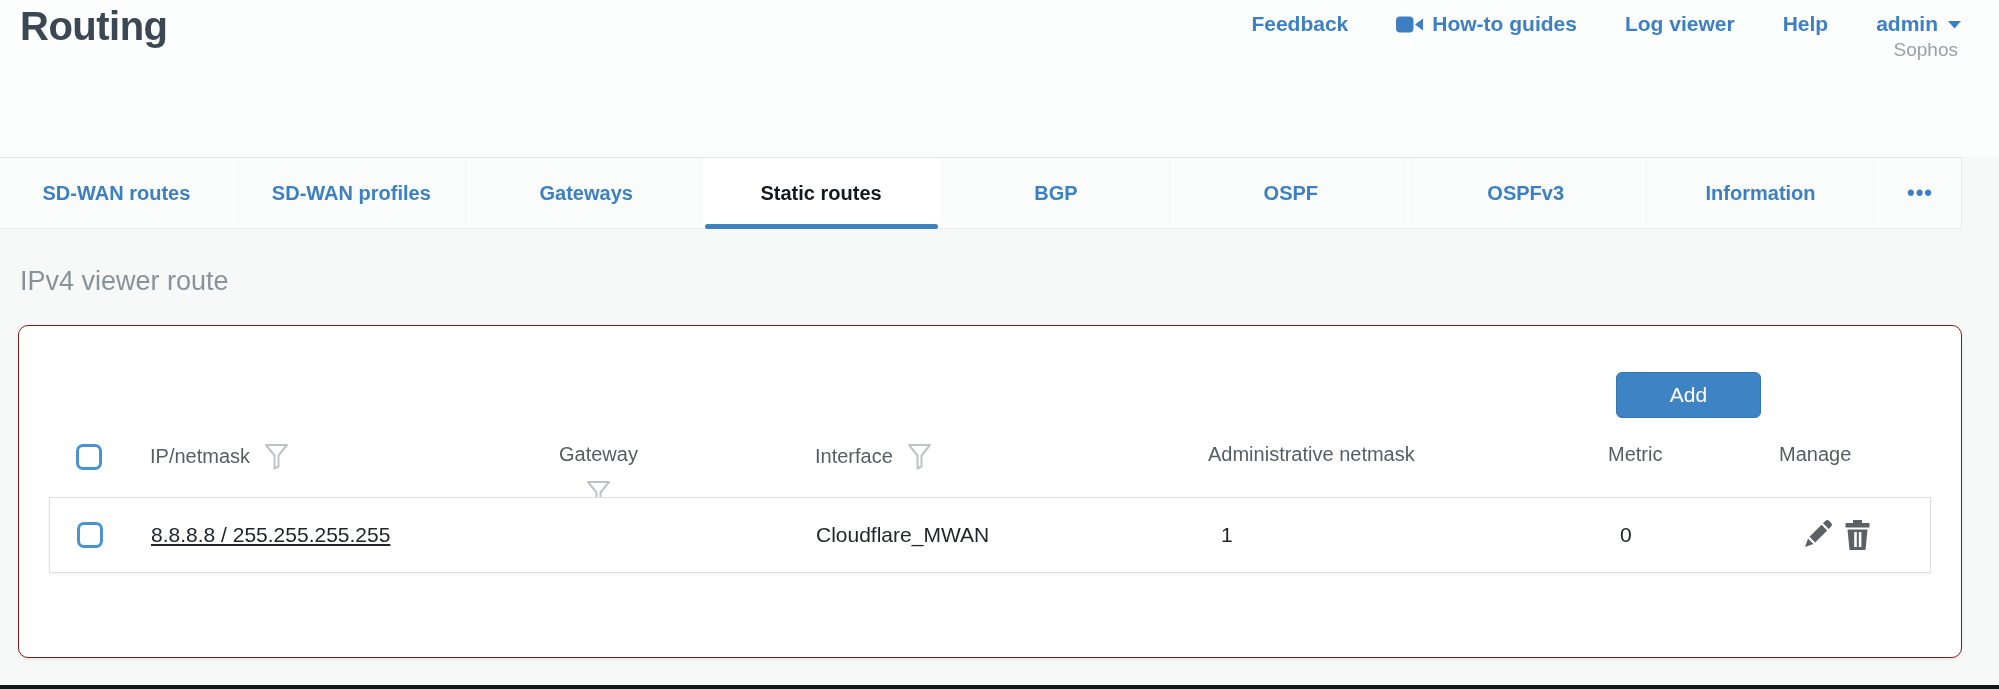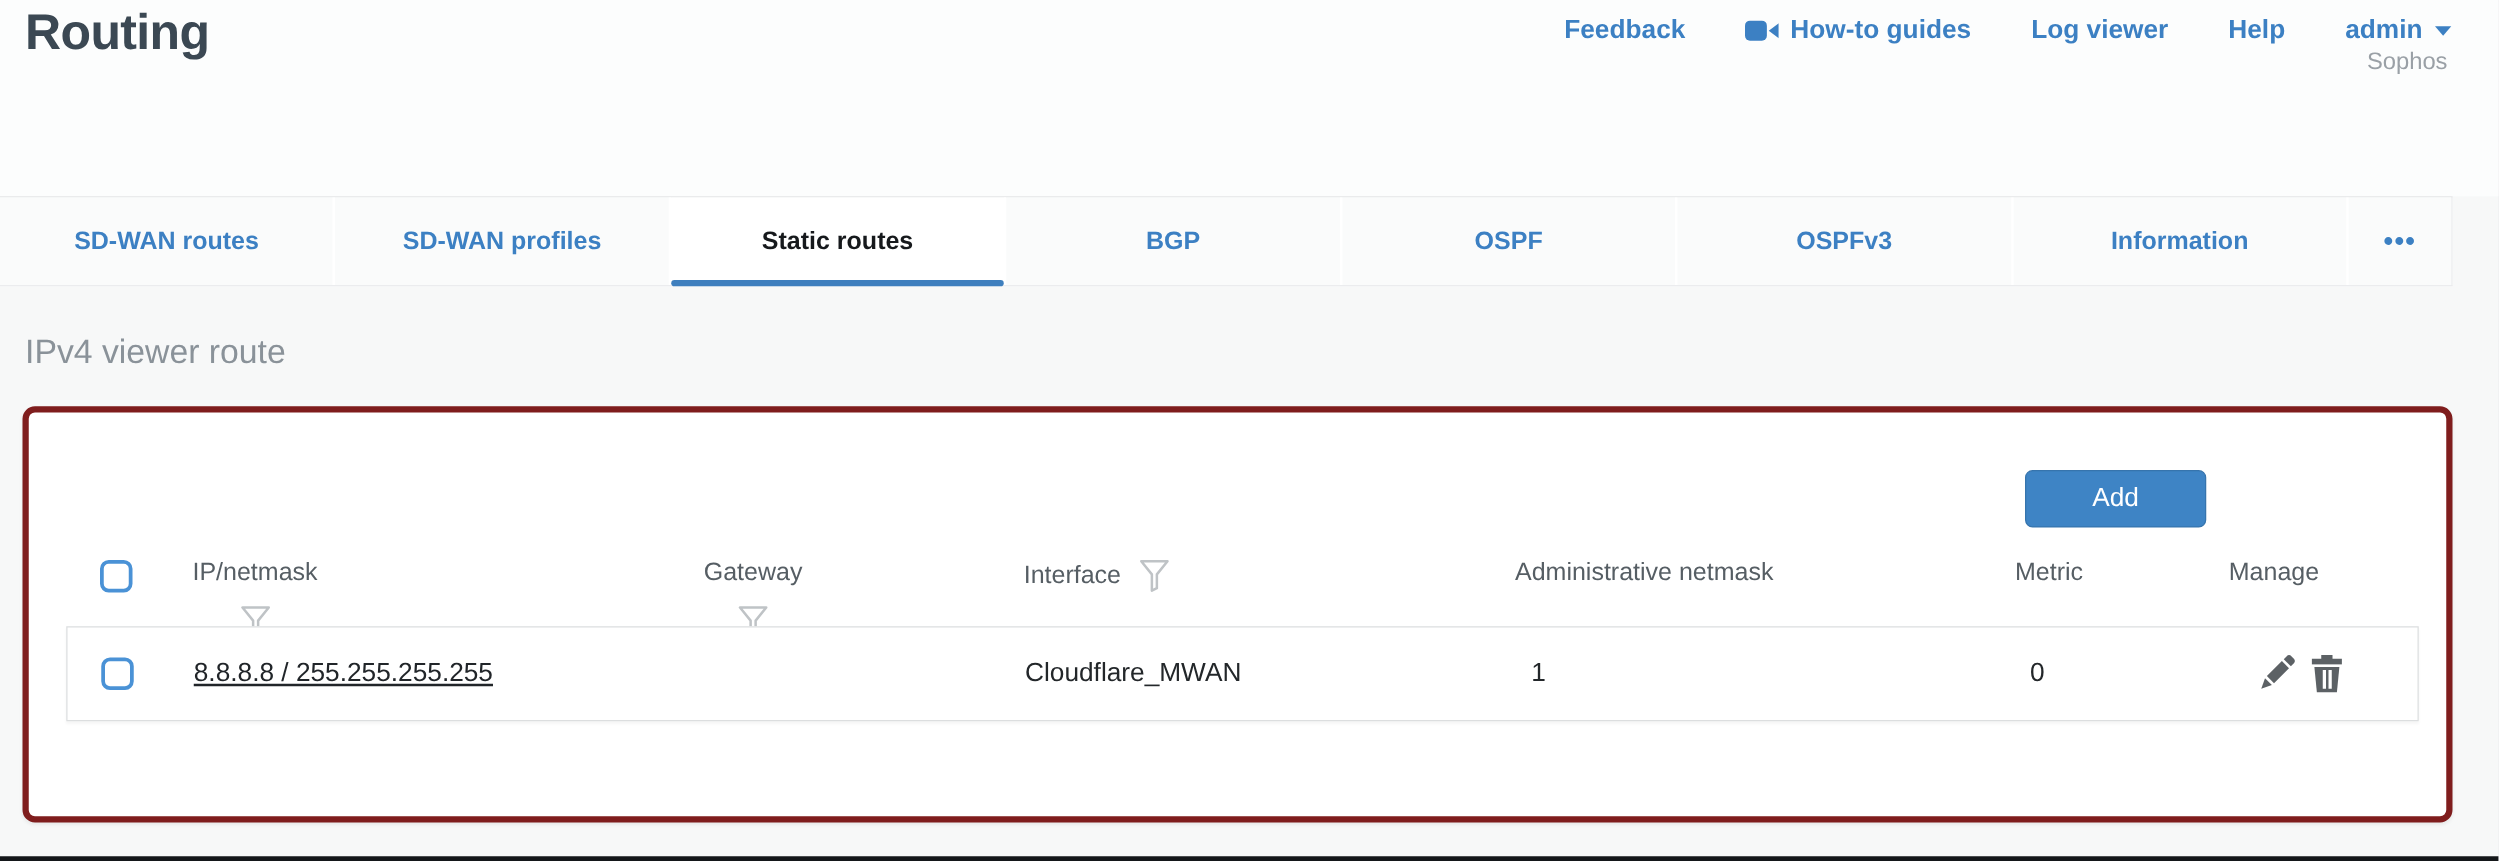--- a/index.html
+++ b/index.html
@@ -53,21 +53,21 @@
     background:#3e7fbe; border-radius:3px;
   }
   .tab.more { flex:0 0 82px; font-size:22px; letter-spacing:1px; }
   
   .section-title {
     position:absolute; left:20px; top:266px;
     font-size:27px; font-weight:400; color:#8a9299;
   }
   .card {
     position:absolute; left:18px; top:325px; width:1944px; height:333px;
-    background:#ffffff; border:5px solid #7f1d1d; border-radius:10px;
+    background:#ffffff; border:1px solid #7f1d1d; border-radius:10px;
     box-shadow:0 2px 3px rgba(0,0,0,0.06);
   }
   .btn {
     position:absolute; top:46px; height:46px;
     display:flex; align-items:center; justify-content:center;
     font-size:21px; border-radius:6px; cursor:pointer;
     font-family:"Liberation Sans", sans-serif;
   }
   .btn-add {
     left:1597px; width:145px;
@@ -143,37 +143,38 @@
             </svg>
         </span>
       </a>
     </nav>
     <div class="account-sub">Sophos</div>
   </header>
 
   <nav class="tabbar">
     <div class="tab">SD-WAN routes</div>
     <div class="tab">SD-WAN profiles</div>
+    <div class="tab">Gateways</div>
     <div class="tab active">Static routes</div>
     <div class="tab">BGP</div>
     <div class="tab">OSPF</div>
     <div class="tab">OSPFv3</div>
     <div class="tab">Information</div>
     <div class="tab more">•••</div>
   </nav>
 
   <h2 class="section-title">IPv4 viewer route</h2>
 
   <section class="card">
 
     <div class="btn btn-add">Add</div>
 
     <div class="checkbox thead-checkbox" role="checkbox" aria-checked="false"></div>
 
-    <div class="thead-cell" style="left:131px;flex-direction:column;">
+    <div class="thead-cell" style="left:131px;">
       <span>IP/netmask</span>
       <span class="funnel-icon icon-btn">
         <svg width="25" height="27" viewBox="0 0 25 27">
             <path d="M2 2 H23 L14.5 12.5 V23.5 L10.5 25.5 V12.5 Z" fill="none" stroke="#bfc3c6" stroke-width="2" stroke-linejoin="round"></path>
           </svg>
       </span>
     </div>
 
     <div class="thead-cell" style="left:540px;flex-direction:column;">
       <span>Gateway</span>

